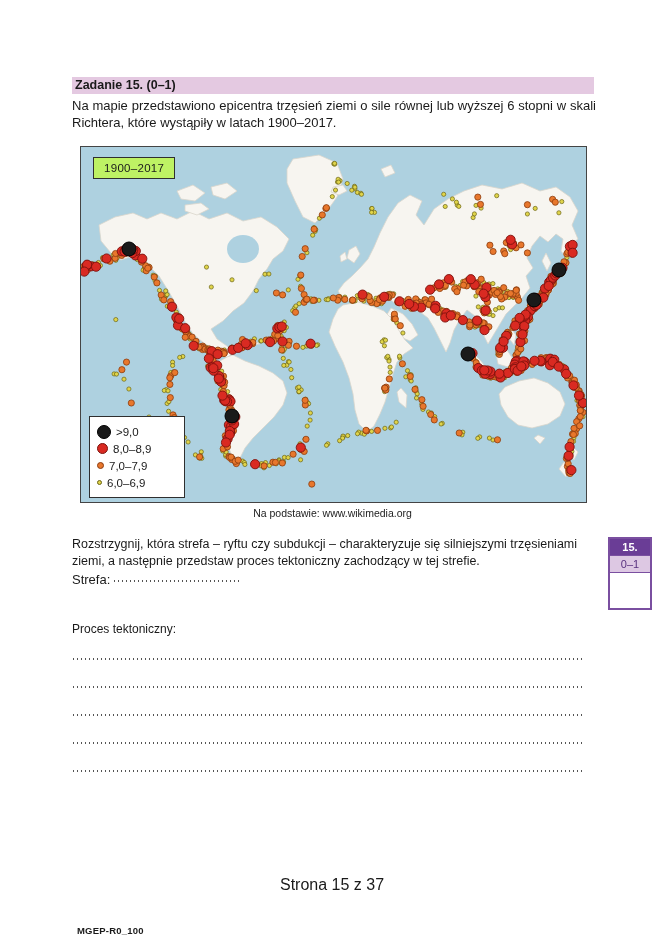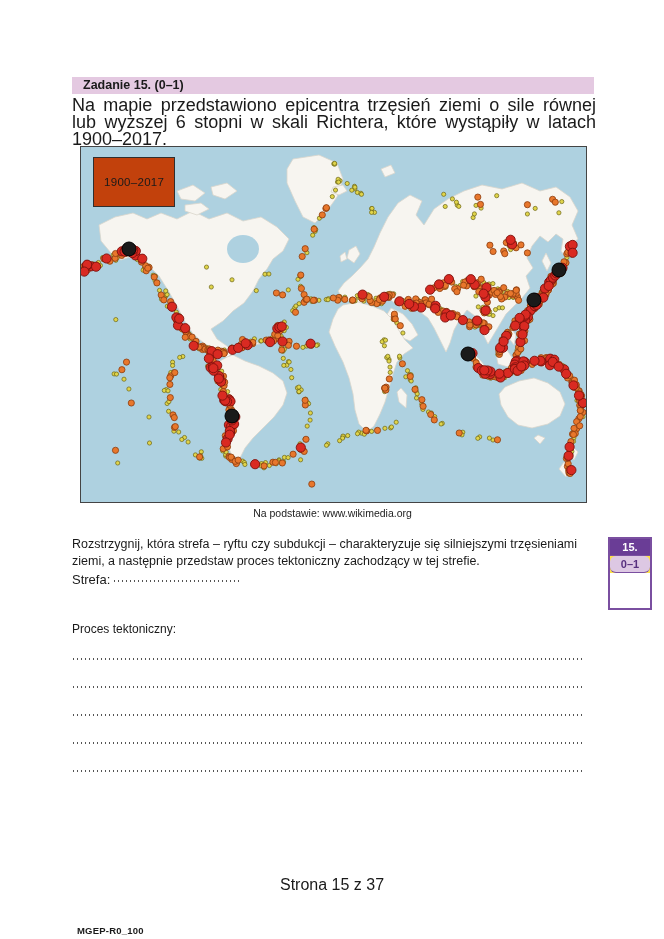--- a/index.html
+++ b/index.html
@@ -4,32 +4,32 @@
 <style>
   html,body{margin:0;padding:0;}
   body{
     width:664px;height:939px;position:relative;background:#ffffff;
     font-family:"Liberation Sans",sans-serif;color:#1a1a1a;
     -webkit-font-smoothing:antialiased;overflow:hidden;
   }
   .abs{position:absolute;}
   #task-header{
     left:72px;top:77px;width:522px;height:17px;background:#e4c9e1;
-    font-size:12.5px;font-weight:bold;line-height:17px;padding-left:11px;box-sizing:border-box;
+    font-size:12.5px;font-weight:bold;line-height:17px;padding-left:3px;box-sizing:border-box;
   }
   #intro{
-    left:72px;top:97px;width:524px;font-size:18px;line-height:17px;text-align:justify;
+    left:72px;top:97px;width:524px;font-size:13px;line-height:17px;text-align:justify;
   }
   #map-wrap{
     left:80px;top:146px;width:505px;height:355px;border:1px solid #444;background:#aed1e0;
   }
   #map-svg{display:block;}
   #period-box{
-    position:absolute;left:12px;top:10px;background:#c2410c;border:1px solid #2f2f2f;
-    padding:18px 10px;font-size:11.5px;letter-spacing:0.3px;
+    position:absolute;left:12px;top:10px;background:#bef264;border:1px solid #2f2f2f;
+    padding:4px 10px;font-size:11.5px;letter-spacing:0.3px;
   }
   #map-legend{
     position:absolute;left:8px;top:269px;width:96px;background:#ffffff;border:1px solid #2f2f2f;
     padding:6px 0 6px 7px;box-sizing:border-box;
   }
   .lrow{display:flex;align-items:center;height:17px;}
   .ldot{border-radius:50%;flex:0 0 auto;margin-right:5px;box-sizing:border-box;}
   .llab{font-size:11.5px;}
   #source{
     left:80px;top:507px;width:505px;text-align:center;font-size:10.5px;color:#222;
@@ -46,22 +46,22 @@
   #answer-lines{left:73px;top:658px;width:512px;}
   .ansline{
     height:2px;margin-bottom:26px;
     background:repeating-linear-gradient(to right,#555 0 1.2px,transparent 1.2px 4px);
   }
   #task-badge{
     left:608px;top:537px;width:44px;border:2px solid #7a4fa0;box-sizing:border-box;background:#fde047;
   }
   .b-num{background:#6a3d96;color:#ffffff;font-weight:bold;font-size:11px;text-align:center;
     height:16px;line-height:16px;border-bottom:1px solid #7a4fa0;}
-  .b-pts{background:#ddc8e3;color:#58307f;font-weight:bold;font-size:11px;text-align:center;
-    height:16px;line-height:16px;border-bottom:1px solid #7a4fa0;border-radius:6px;}
+  .b-pts{background:#ddc8e3;color:#58307f;font-weight:normal;font-size:11px;text-align:center;
+    height:16px;line-height:16px;border-bottom:1px solid #7a4fa0;}
   .b-empty{height:35px;background:#ffffff;}
   #footer-page{left:0;top:876px;width:664px;text-align:center;font-size:16px;}
   #footer-code{left:77px;top:893px;font-size:9.5px;font-weight:bold;letter-spacing:0.2px;margin-top:32px;}
 </style>
 </head>
 <body>
 
 <div class="abs" id="task-header">Zadanie 15. (0–1)</div>
 
 <p class="abs" id="intro" style="margin:0;">Na mapie przedstawiono epicentra trzęsień ziemi o sile równej lub wyższej 6 stopni w skali Richtera, które wystąpiły w latach 1900–2017.</p>
@@ -1264,20 +1264,38 @@
         <circle cx="229.6" cy="196.7" r="4.6" fill="#d92a22" stroke="#7c110c" stroke-width="0.9"></circle>
         <circle cx="201.5" cy="194.5" r="4.6" fill="#d92a22" stroke="#7c110c" stroke-width="0.9"></circle>
         <circle cx="48.0" cy="102.0" r="7" fill="#1a1a1a" stroke="#000000" stroke-width="1"></circle>
         <circle cx="478.0" cy="123.0" r="7" fill="#1a1a1a" stroke="#000000" stroke-width="1"></circle>
         <circle cx="453.0" cy="153.0" r="7" fill="#1a1a1a" stroke="#000000" stroke-width="1"></circle>
         <circle cx="387.0" cy="207.0" r="7" fill="#1a1a1a" stroke="#000000" stroke-width="1"></circle>
         <circle cx="151.0" cy="269.0" r="7" fill="#1a1a1a" stroke="#000000" stroke-width="1"></circle>
       </g>
     </svg>
   <div id="period-box">1900–2017</div>
+  <div id="map-legend">
+      <div class="lrow">
+        <span class="ldot" style="width: 14px; height: 14px; background: rgb(26, 26, 26); border: 1px solid rgb(0, 0, 0);"></span>
+        <span class="llab">&gt;9,0</span>
+      </div>
+      <div class="lrow">
+        <span class="ldot" style="width: 11px; height: 11px; background: rgb(217, 42, 34); border: 1px solid rgb(124, 17, 12);"></span>
+        <span class="llab">8,0–8,9</span>
+      </div>
+      <div class="lrow">
+        <span class="ldot" style="width: 7px; height: 7px; background: rgb(232, 119, 44); border: 1px solid rgb(140, 60, 15);"></span>
+        <span class="llab">7,0–7,9</span>
+      </div>
+      <div class="lrow">
+        <span class="ldot" style="width: 5px; height: 5px; background: rgb(224, 212, 74); border: 1px solid rgb(107, 100, 20);"></span>
+        <span class="llab">6,0–6,9</span>
+      </div>
+    </div>
 </div>
 
 <div class="abs" id="source">Na podstawie: www.wikimedia.org</div>
 
 <p class="abs" id="question" style="margin:0;">Rozstrzygnij, która strefa – ryftu czy subdukcji – charakteryzuje się silniejszymi trzęsieniami ziemi, a następnie przedstaw proces tektoniczny zachodzący w tej strefie.</p>
 
 <div class="abs" id="task-badge">
   <div class="b-num">15.</div>
   <div class="b-pts">0–1</div>
   <div class="b-empty"></div>

